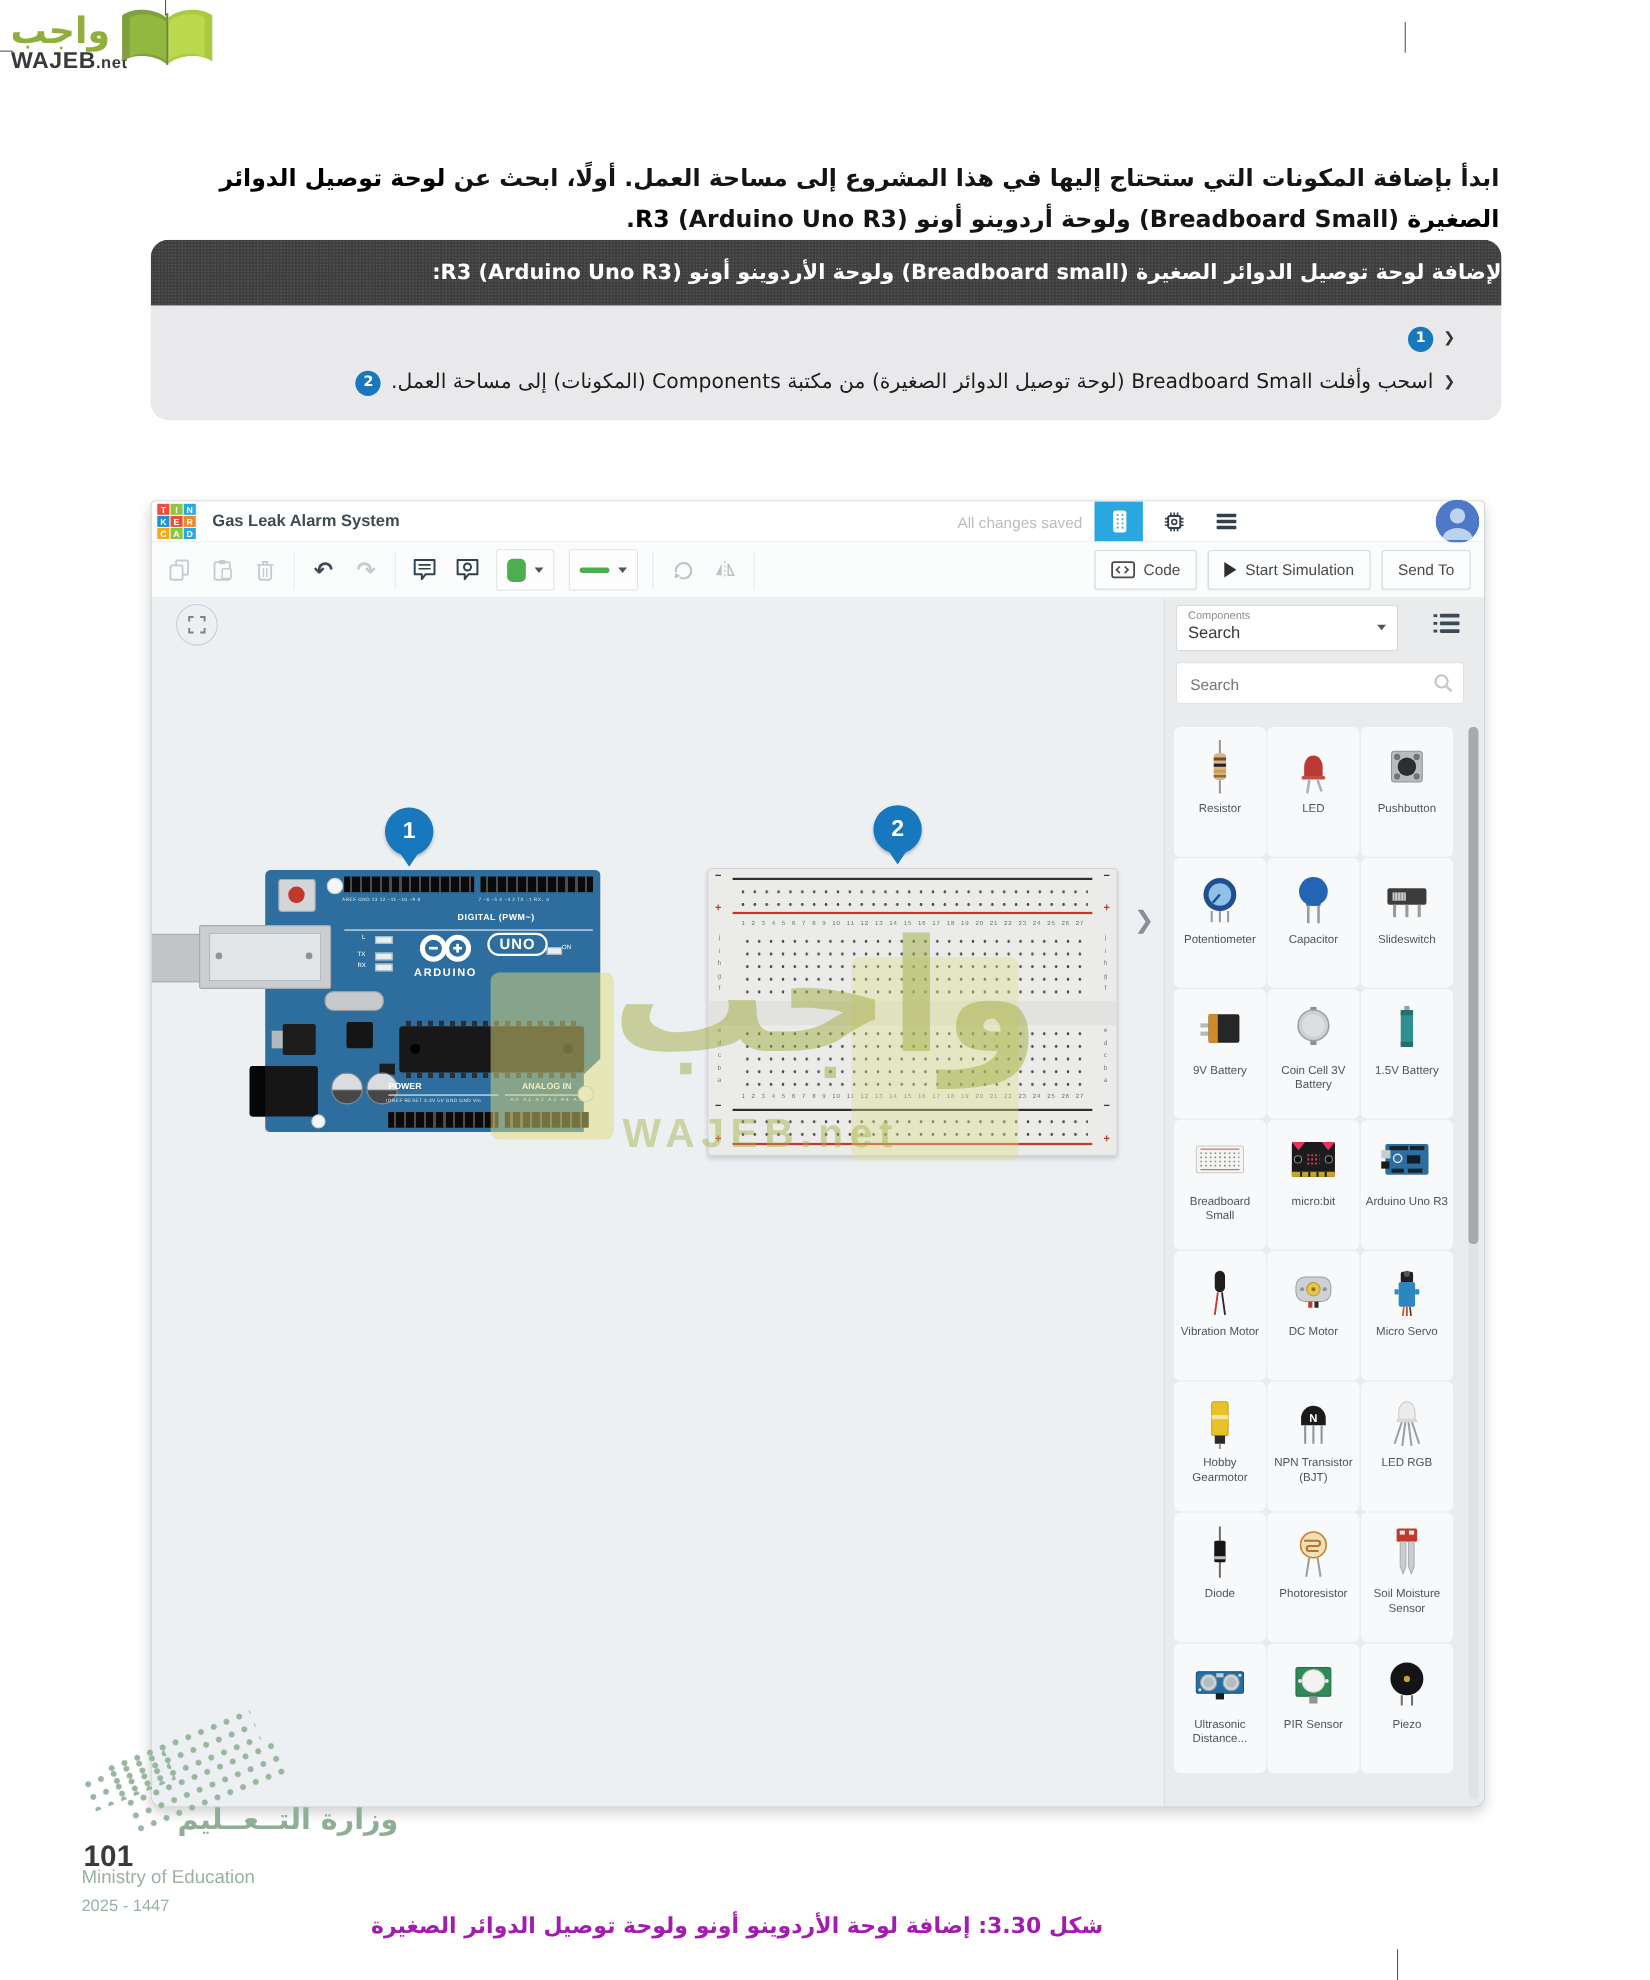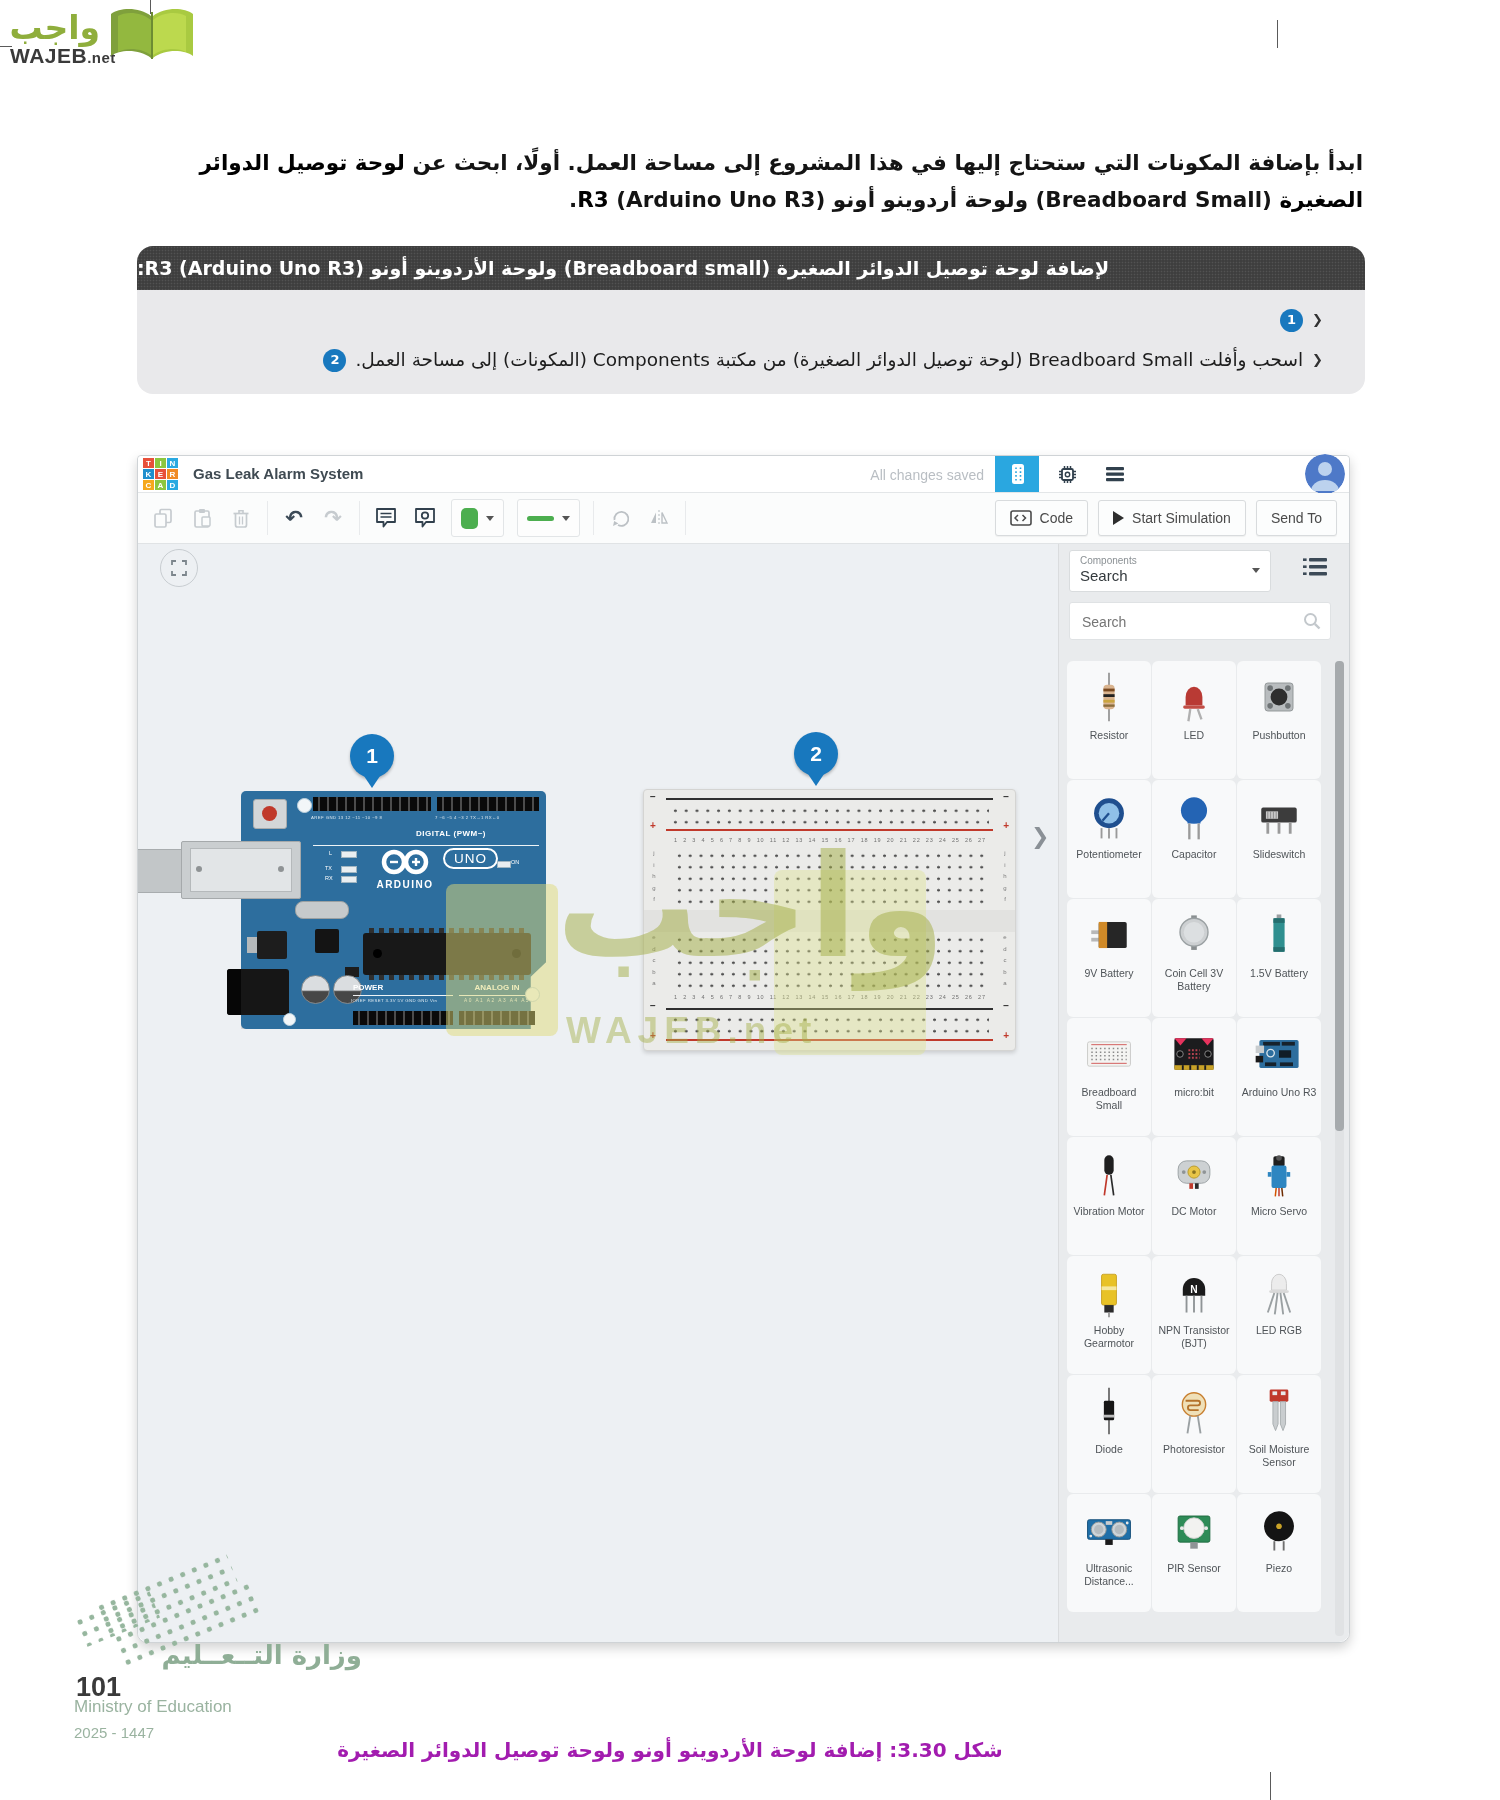--- a/index.html
+++ b/index.html
@@ -13,22 +13,22 @@
   .wajeb{position:absolute;left:8px;top:2px;width:200px;height:68px;}
   .wajeb .ar-name{position:absolute;left:0;top:6px;width:92px;text-align:right;font-size:33px;font-weight:bold;color:#8fae3c;}
   .wajeb .en-name{position:absolute;left:2px;top:42px;font-size:21px;font-weight:bold;color:#3a3a3a;letter-spacing:.5px;}
   .wajeb .en-name small{font-size:15px;font-weight:bold;}
   
   .intro{position:absolute;left:137px;top:122px;width:1226px;direction:rtl;text-align:right;
          font-size:21.5px;line-height:37px;font-weight:700;color:#141414;}
   .intro .hv{font-weight:700;color:#000;}
   
   .ibox{position:absolute;left:137px;top:218px;width:1228px;}
-  .ibox-head{height:44px;background:#3e3e3e;border-radius:16px 16px 0 0;display:flex;align-items:center;justify-content:flex-start;
-    background-image:radial-gradient(rgba(255,255,255,.10) .7px,transparent 1.1px);background-size:3px 3px;margin-top:28px;}
+  .ibox-head{height:60px;background:#3e3e3e;border-radius:16px 16px 0 0;display:flex;align-items:center;justify-content:flex-end;
+    background-image:radial-gradient(rgba(255,255,255,.10) .7px,transparent 1.1px);background-size:3px 3px;}
   .ibox-head span{color:#fff;font-weight:700;font-size:19px;direction:rtl;}
   .ibox-body{background:#e9e9eb;border-radius:0 0 16px 16px;padding:10px 42px 14px 20px;direction:rtl;}
   .step{display:flex;align-items:center;gap:9px;direction:rtl;font-size:18.5px;color:#1d1d1d;line-height:40px;}
   .step .chev{font-size:13px;color:#333;}
   .badge{display:inline-flex;width:23px;height:23px;border-radius:50%;background:#1878be;color:#fff;
          font-size:13px;font-weight:bold;align-items:center;justify-content:center;flex:0 0 auto;}
   
   .tk{position:absolute;left:137px;top:455px;width:1211px;height:1186px;background:#fff;
       border:1px solid #cfd3d6;border-radius:4px 4px 10px 10px;box-shadow:0 5px 12px rgba(0,0,0,.18);}
   .tk-head{position:absolute;left:0;top:0;right:0;height:36px;background:#fff;border-bottom:1px solid #e3e6e8;border-radius:4px 4px 0 0;}
@@ -76,21 +76,21 @@
   .uno-board{position:absolute;inset:0;background:#2d6e9e;border-radius:5px;
      clip-path:polygon(0 0,100% 0,100% 72%,95% 78%,95% 100%,0 100%);box-shadow:0 3px 5px rgba(0,0,0,.22);}
   .hdr{position:absolute;height:14px;background:#141414;
      background-image:repeating-linear-gradient(90deg,#0a0a0a 0 5px,#4c4c4c 5px 7px,#0a0a0a 7px 9px);}
   .pinlbl{position:absolute;font-size:4.3px;color:#dce8f0;letter-spacing:.4px;white-space:nowrap;overflow:hidden;}
   .wtxt{position:absolute;color:#fff;white-space:nowrap;}
   .wline{position:absolute;height:1px;background:rgba(255,255,255,.92);}
   .ledrect{position:absolute;width:14px;height:5px;background:#e9eef1;border:0.5px solid #9fb5c2;}
   .hole{position:absolute;background:#f2f6f8;border-radius:50%;border:1px solid #bed2de;}
   .unooval{position:absolute;left:202px;top:57px;border:2.5px solid #fff;border-radius:15px;padding:1px 9px;color:#fff;
-     font-size:13.5px;font-weight:normal;letter-spacing:1px;}
+     font-size:13.5px;font-weight:bold;letter-spacing:1px;}
   .cap{position:absolute;width:27px;height:27px;border-radius:50%;border:1px solid #85898b;
      background:linear-gradient(#dadde0 52%,#474747 58%);}
   .icpins{position:absolute;left:6px;right:6px;height:5px;background:repeating-linear-gradient(90deg,#2e2e2e 0 5px,transparent 5px 10px);}
   
   .bb{position:absolute;left:505px;top:245px;width:371px;height:260px;background:#ebebe9;border:1px solid #d4d4d2;
       border-radius:4px;box-shadow:0 2px 4px rgba(0,0,0,.15);z-index:2;}
   .bbline{position:absolute;left:22px;right:22px;height:2px;}
   .bbdots{position:absolute;background-image:radial-gradient(#4f4f4f 1.05px,transparent 1.5px);background-size:10.8px 11.5px;}
   .bbnums{position:absolute;left:30px;right:26px;font-size:5.5px;color:#6f6f6f;letter-spacing:.8px;word-spacing:3px;
       white-space:nowrap;overflow:hidden;}

